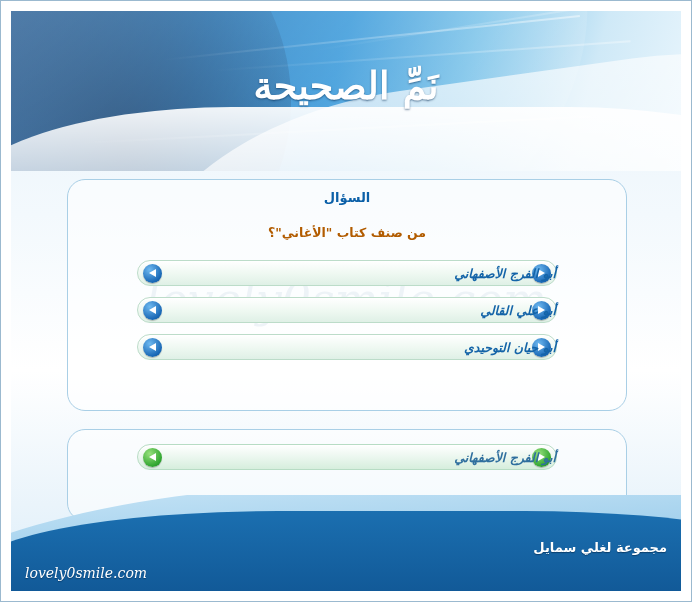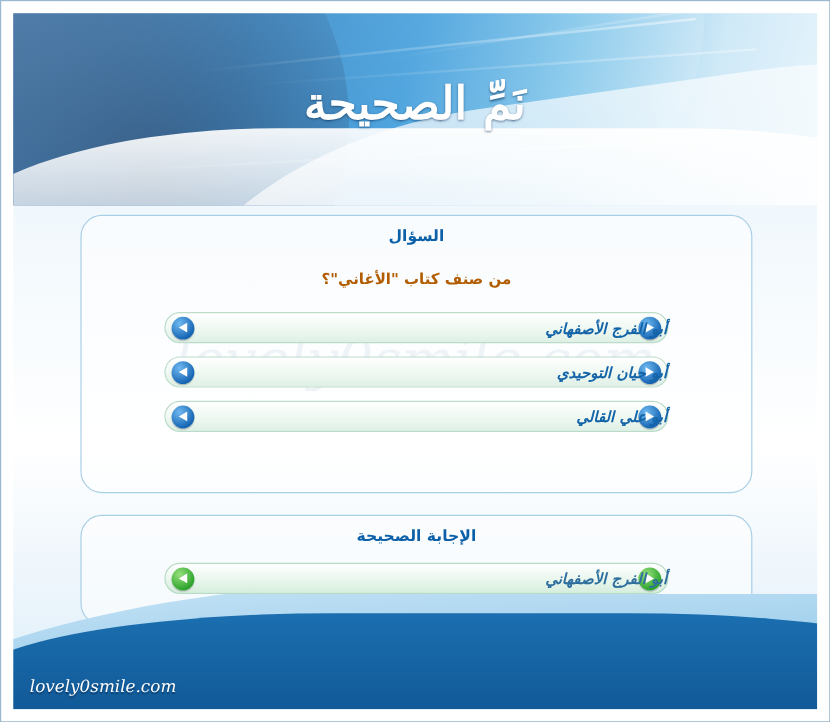--- a/index.html
+++ b/index.html
@@ -281,44 +281,44 @@
         <div class="options">
 
           <div class="option-row">
             <span class="arrow right"></span>
             <span class="option-label">أبو الفرج الأصفهاني</span>
             <span class="arrow left"></span>
           </div>
 
           <div class="option-row">
             <span class="arrow right"></span>
+            <span class="option-label">أبو علي القالي</span>
+            <span class="arrow left"></span>
+          </div>
+
+          <div class="option-row">
+            <span class="arrow right"></span>
             <span class="option-label">أبو حيان التوحيدي</span>
             <span class="arrow left"></span>
           </div>
 
-          <div class="option-row">
-            <span class="arrow right"></span>
-            <span class="option-label">أبو علي القالي</span>
-            <span class="arrow left"></span>
-          </div>
-
         </div>
       </div>
 
       <div class="panel" id="answer-panel">
-        <div class="panel-title">الإجابة الصحيحة</div>
         <div class="answer-row">
           <span class="arrow right green"></span>
           <span class="option-label">أبو الفرج الأصفهاني</span>
           <span class="arrow left green"></span>
         </div>
       </div>
 
       <div class="footer-wave">
         <div class="w2"></div>
         <div class="w1"></div>
         <div class="w3"></div>
+        <div class="footer-text-ar">مجموعة لغلي سمايل</div>
         <div class="footer-text-en">lovely0smile.com</div>
       </div>
 
     </div>
   </div>
 </div>
 
 </body></html>

